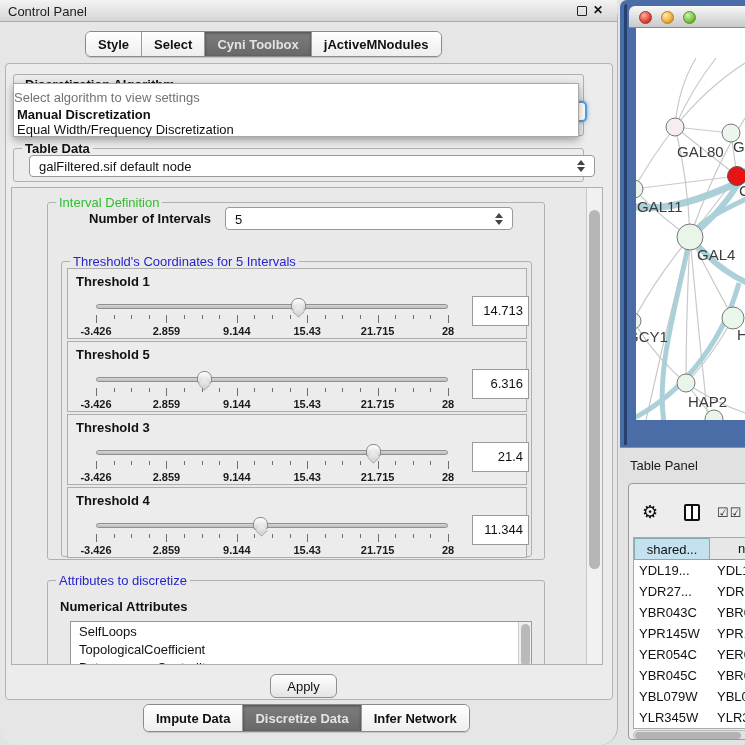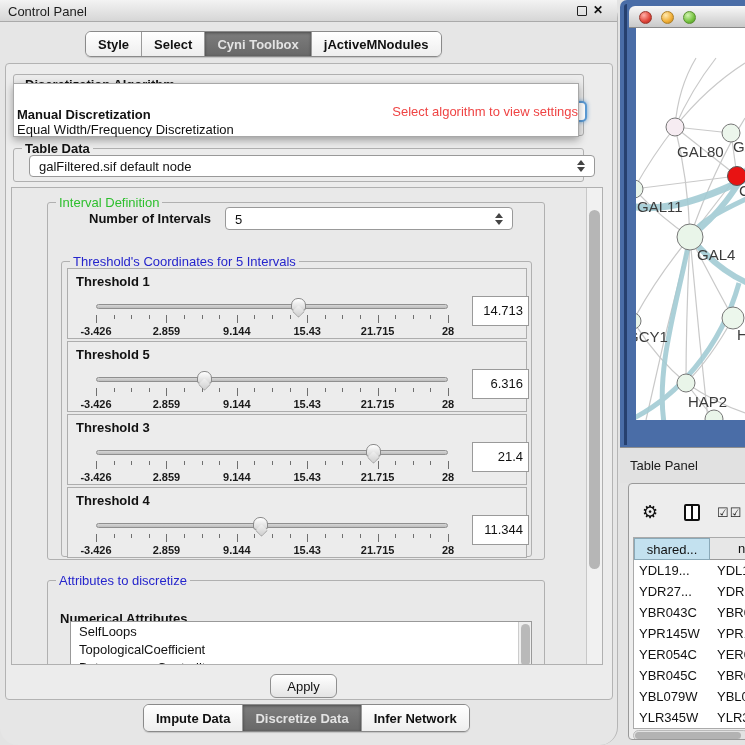--- a/index.html
+++ b/index.html
@@ -28,21 +28,21 @@
   .legend.black { font-weight:bold; color:#111; }
   .legend.green { color:#2ebf2e; }
   .legend.blue  { color:#2525cc; }
 
   .algo-group { left:7px; top:10px; width:571px; height:62px; }
   .algo-group .legend { top:2px; background:transparent; }
 
   .focus-combo { position:absolute; left:15px; top:37px; width:566px; height:21px; background:#fff; border:2px solid #5b9bd5; border-radius:5px; box-shadow:0 0 4px rgba(91,155,213,.9); z-index:1; }
 
   .popup { position:absolute; left:7px; top:19px; width:566px; height:54px; background:#fff; border:1px solid #a8a8a8; box-shadow:0 3px 8px rgba(0,0,0,.35); z-index:5; }
-  .popup-hint { position:absolute; left:0; top:20px; width:100%; text-align:right; color:#ef4444; }
+  .popup-hint { position:absolute; left:0; top:6px; width:100%; text-align:left; color:#737373; }
   .popup-item { position:absolute; left:3px; top:23px; white-space:nowrap; }
   .popup-item.second { top:38px; }
   .popup-item.bold { font-weight:bold; }
 
   .td-group { left:7px; top:84px; width:571px; height:34px; }
   .combo { position:absolute; background:#fff; border:1px solid #999; border-radius:4px; }
   .combo-text { position:absolute; left:9px; top:50%; transform:translateY(-50%); white-space:nowrap; }
   .updown { position:absolute; right:8px; top:50%; width:9px; height:14px; margin-top:-7px; }
   .updown::before, .updown::after { content:''; position:absolute; left:0; border-left:4.5px solid transparent; border-right:4.5px solid transparent; }
   .updown::before { top:1px; border-bottom:5px solid #444; }
@@ -65,21 +65,21 @@
   .strack { position:absolute; left:0; top:6px; width:100%; height:5px; background:linear-gradient(#d6d6d6,#bdbdbd); border:1px solid #8f8f8f; border-radius:3px; }
   .sthumb { position:absolute; top:0; width:15px; height:13px; margin-left:-8px; background:linear-gradient(#ffffff,#d6d6d6); border:1px solid #8a8a8a; border-radius:7px 7px 3px 3px; z-index:2; }
   .sthumb::after { content:''; position:absolute; left:2.2px; top:7.5px; width:8px; height:8px; background:linear-gradient(135deg,#f2f2f2,#cfcfcf); border-right:1px solid #8a8a8a; border-bottom:1px solid #8a8a8a; transform:rotate(45deg); border-radius:1px; }
   .tick { position:absolute; top:17px; width:1px; background:#6f6f6f; }
   .tick.major { height:8px; }
   .tick.minor { height:4px; }
   .tlabel { position:absolute; top:27px; transform:translateX(-50%); font-size:11px; font-weight:bold; color:#1a1a1a; white-space:nowrap; }
   .vbox { position:absolute; left:404px; top:27px; width:57px; height:30px; background:#fff; border:1px solid #9a9a9a; text-align:right; line-height:28px; padding-right:5px; }
 
   .attr-group { left:35px; top:392px; width:498px; height:120px; }
-  .attr-heading { position:absolute; left:12px; top:18px; font-weight:bold;margin-top:12px; }
+  .attr-heading { position:absolute; left:12px; top:18px; font-weight:bold; }
   .attr-list { position:absolute; left:22px; top:40px; width:462px; height:78px; background:#fff; border:1px solid #999; overflow:hidden; }
   .attr-item { padding-left:8px; line-height:17px; padding-top:1px; white-space:nowrap; }
   .list-scrollbar { position:absolute; right:0; top:0; bottom:0; width:13px; background:#efefef; border-left:1px solid #ccc; }
   .list-thumb { position:absolute; left:2px; top:2px; width:9px; height:42px; background:#b9b9b9; border-radius:5px; }
 
   .apply-btn { position:absolute; left:264px; top:610px; width:67px; height:24px; background:linear-gradient(#ffffff,#e4e4e4); border:1px solid #8f8f8f; border-radius:6px; font-family:inherit; font-size:13px; color:#111; }
 
   
   .net-window { position:absolute; left:620px; top:0; width:125px; height:447px; background:#4a6da7; border-top-left-radius:7px; }
   .net-window::before { content:''; position:absolute; left:4px; top:4px; bottom:2px; width:3px; background:#26406f; border-top-left-radius:5px; }

